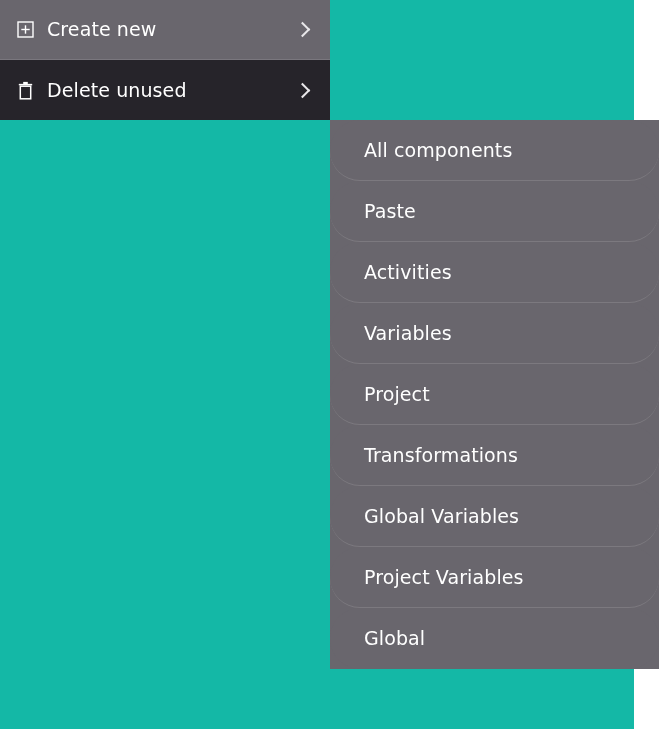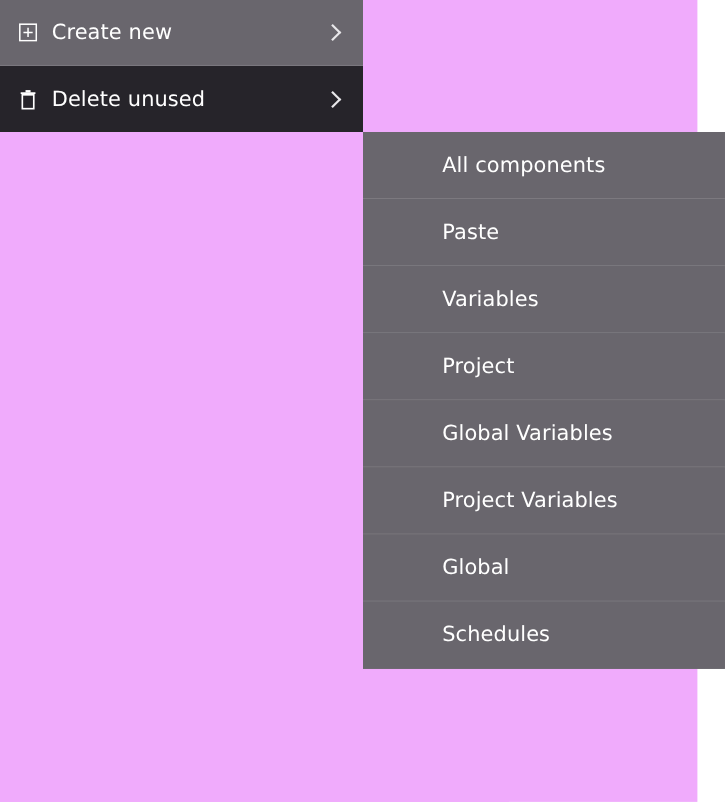--- a/index.html
+++ b/index.html
@@ -11,21 +11,21 @@
     overflow: hidden;
   }
   body {
     font-family: "DejaVu Sans", "Liberation Sans", sans-serif;
     -webkit-font-smoothing: antialiased;
   }
   .screen {
     position: relative;
     width: 634px;
     height: 729px;
-    background: #f0abfc;
+    background: #14b8a6;
   }
 
   
   .context-menu {
     position: absolute;
     left: 0;
     top: 0;
     width: 330px;
     background: #69666D;
   }
@@ -84,24 +84,25 @@
     left: 330px;
     top: 120px;
     width: 329px;
     background: #69666D;
   }
   .sub-item {
     height: 61px;
     box-sizing: border-box;
     display: flex;
     align-items: center;
-    padding-left: 72px;
+    padding-left: 34px;
     border-bottom: 1px solid #7c797f;
     background: #69666D;
     cursor: default;
+    border-radius: 30px;
   }
   .sub-item:last-child { border-bottom: none; }
   .sub-item .sub-label {
     color: #ffffff;
     font-size: 19px;
     line-height: 1;
     letter-spacing: 0.1px;
     white-space: nowrap;
   }
 
@@ -144,32 +145,35 @@
   </div>
 
   <div class="submenu">
     <div class="sub-item">
       <span class="sub-label">All components</span>
     </div>
     <div class="sub-item">
       <span class="sub-label">Paste</span>
     </div>
     <div class="sub-item">
+      <span class="sub-label">Activities</span>
+    </div>
+    <div class="sub-item">
       <span class="sub-label">Variables</span>
     </div>
     <div class="sub-item">
       <span class="sub-label">Project</span>
+    </div>
+    <div class="sub-item">
+      <span class="sub-label">Transformations</span>
     </div>
     <div class="sub-item">
       <span class="sub-label">Global Variables</span>
     </div>
     <div class="sub-item">
       <span class="sub-label">Project Variables</span>
     </div>
     <div class="sub-item">
       <span class="sub-label">Global</span>
     </div>
-    <div class="sub-item">
-      <span class="sub-label">Schedules</span>
-    </div>
   </div>
 
 </div>
 
 </body></html>

